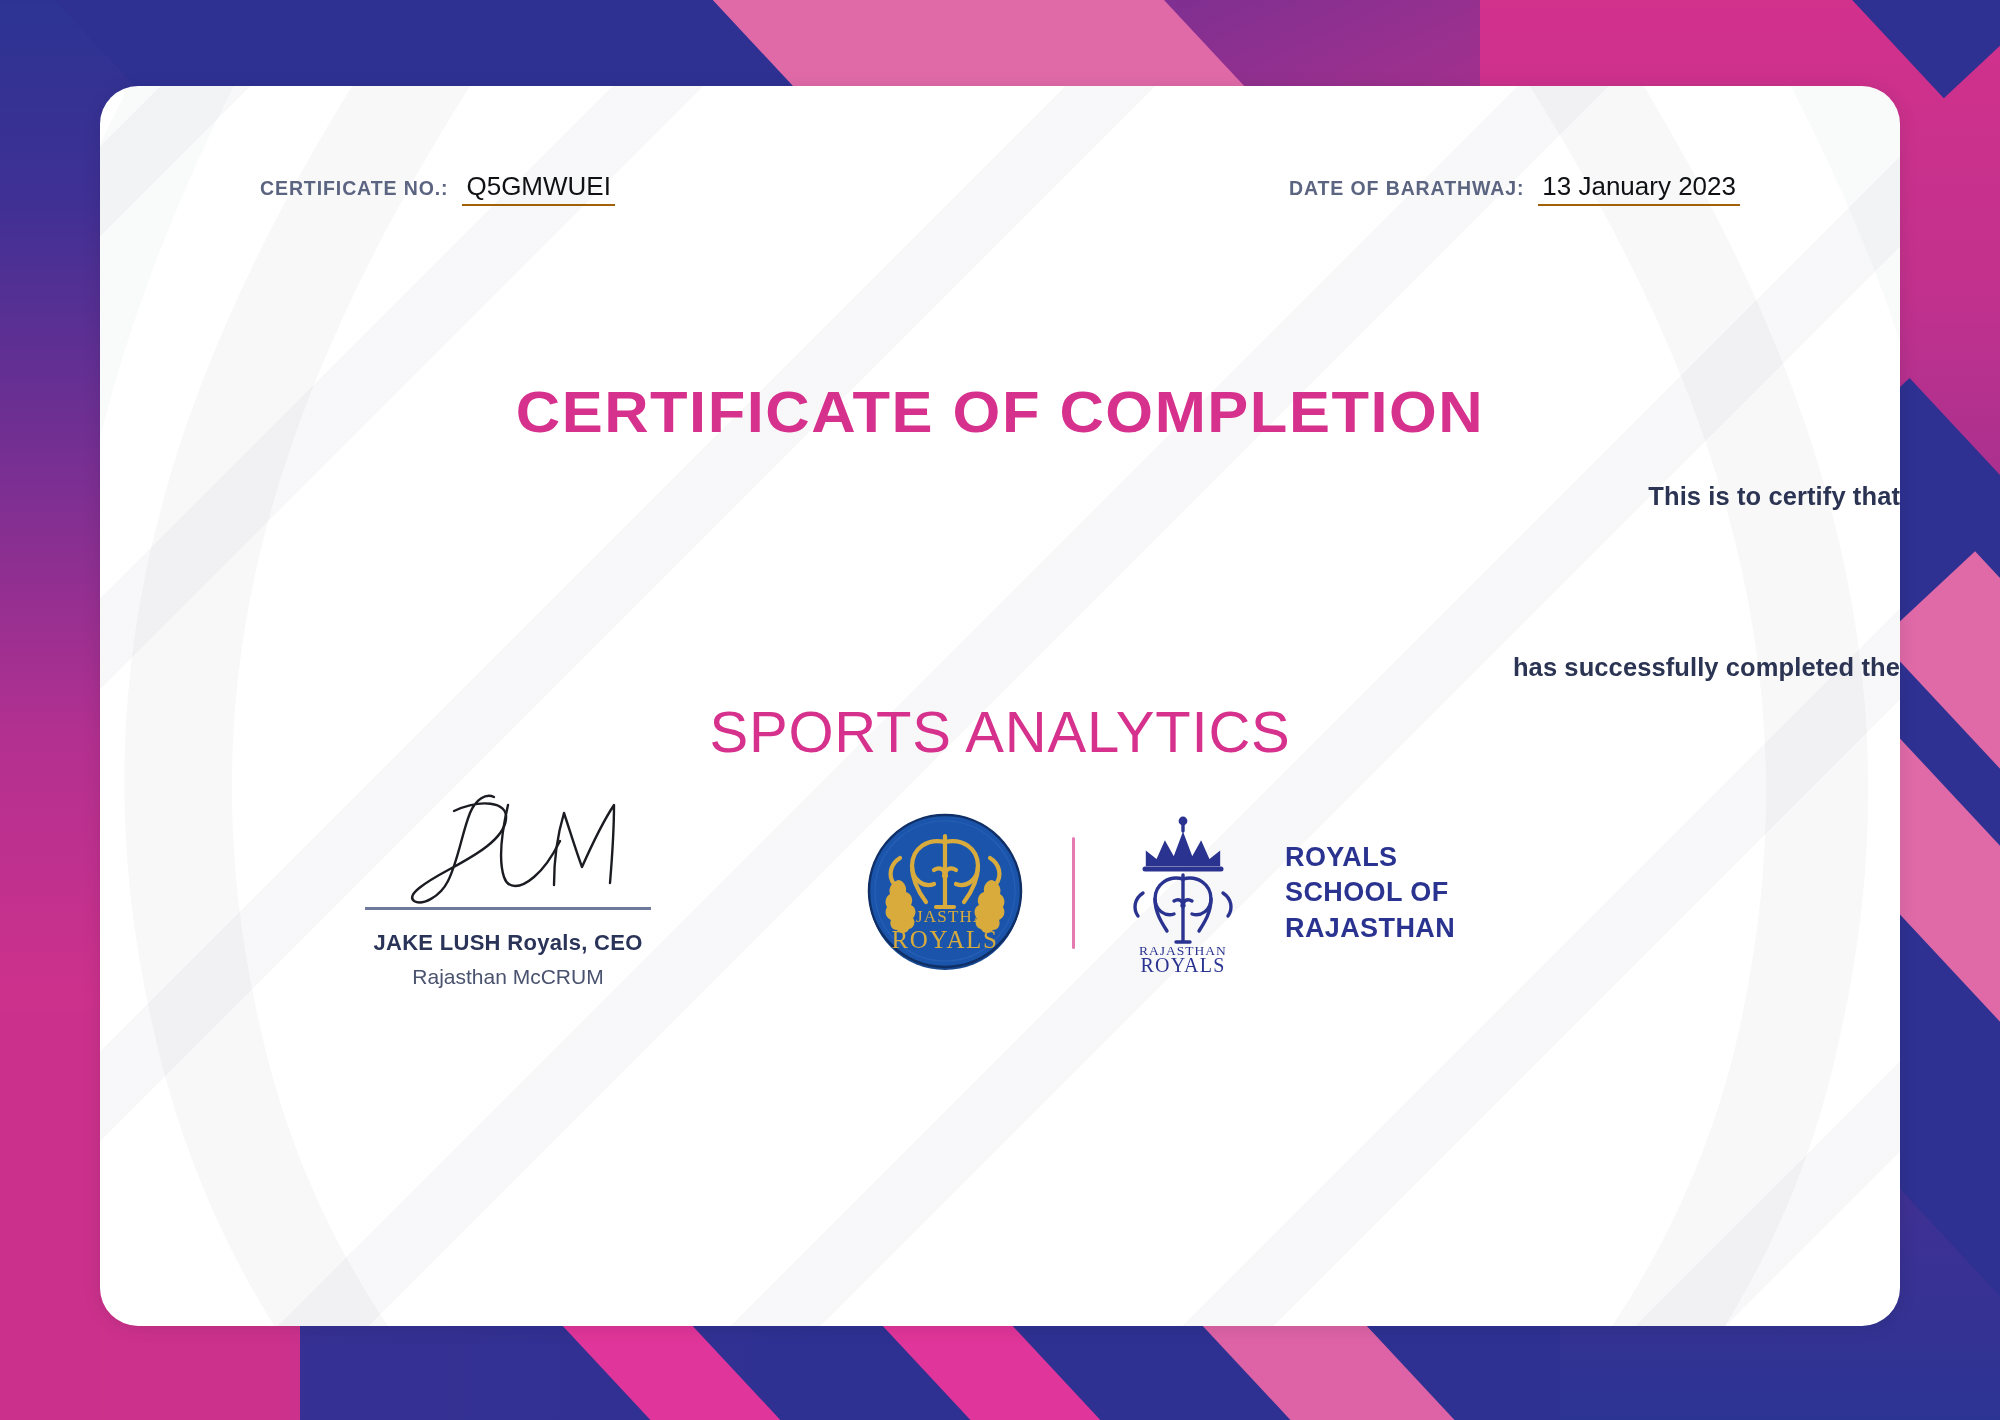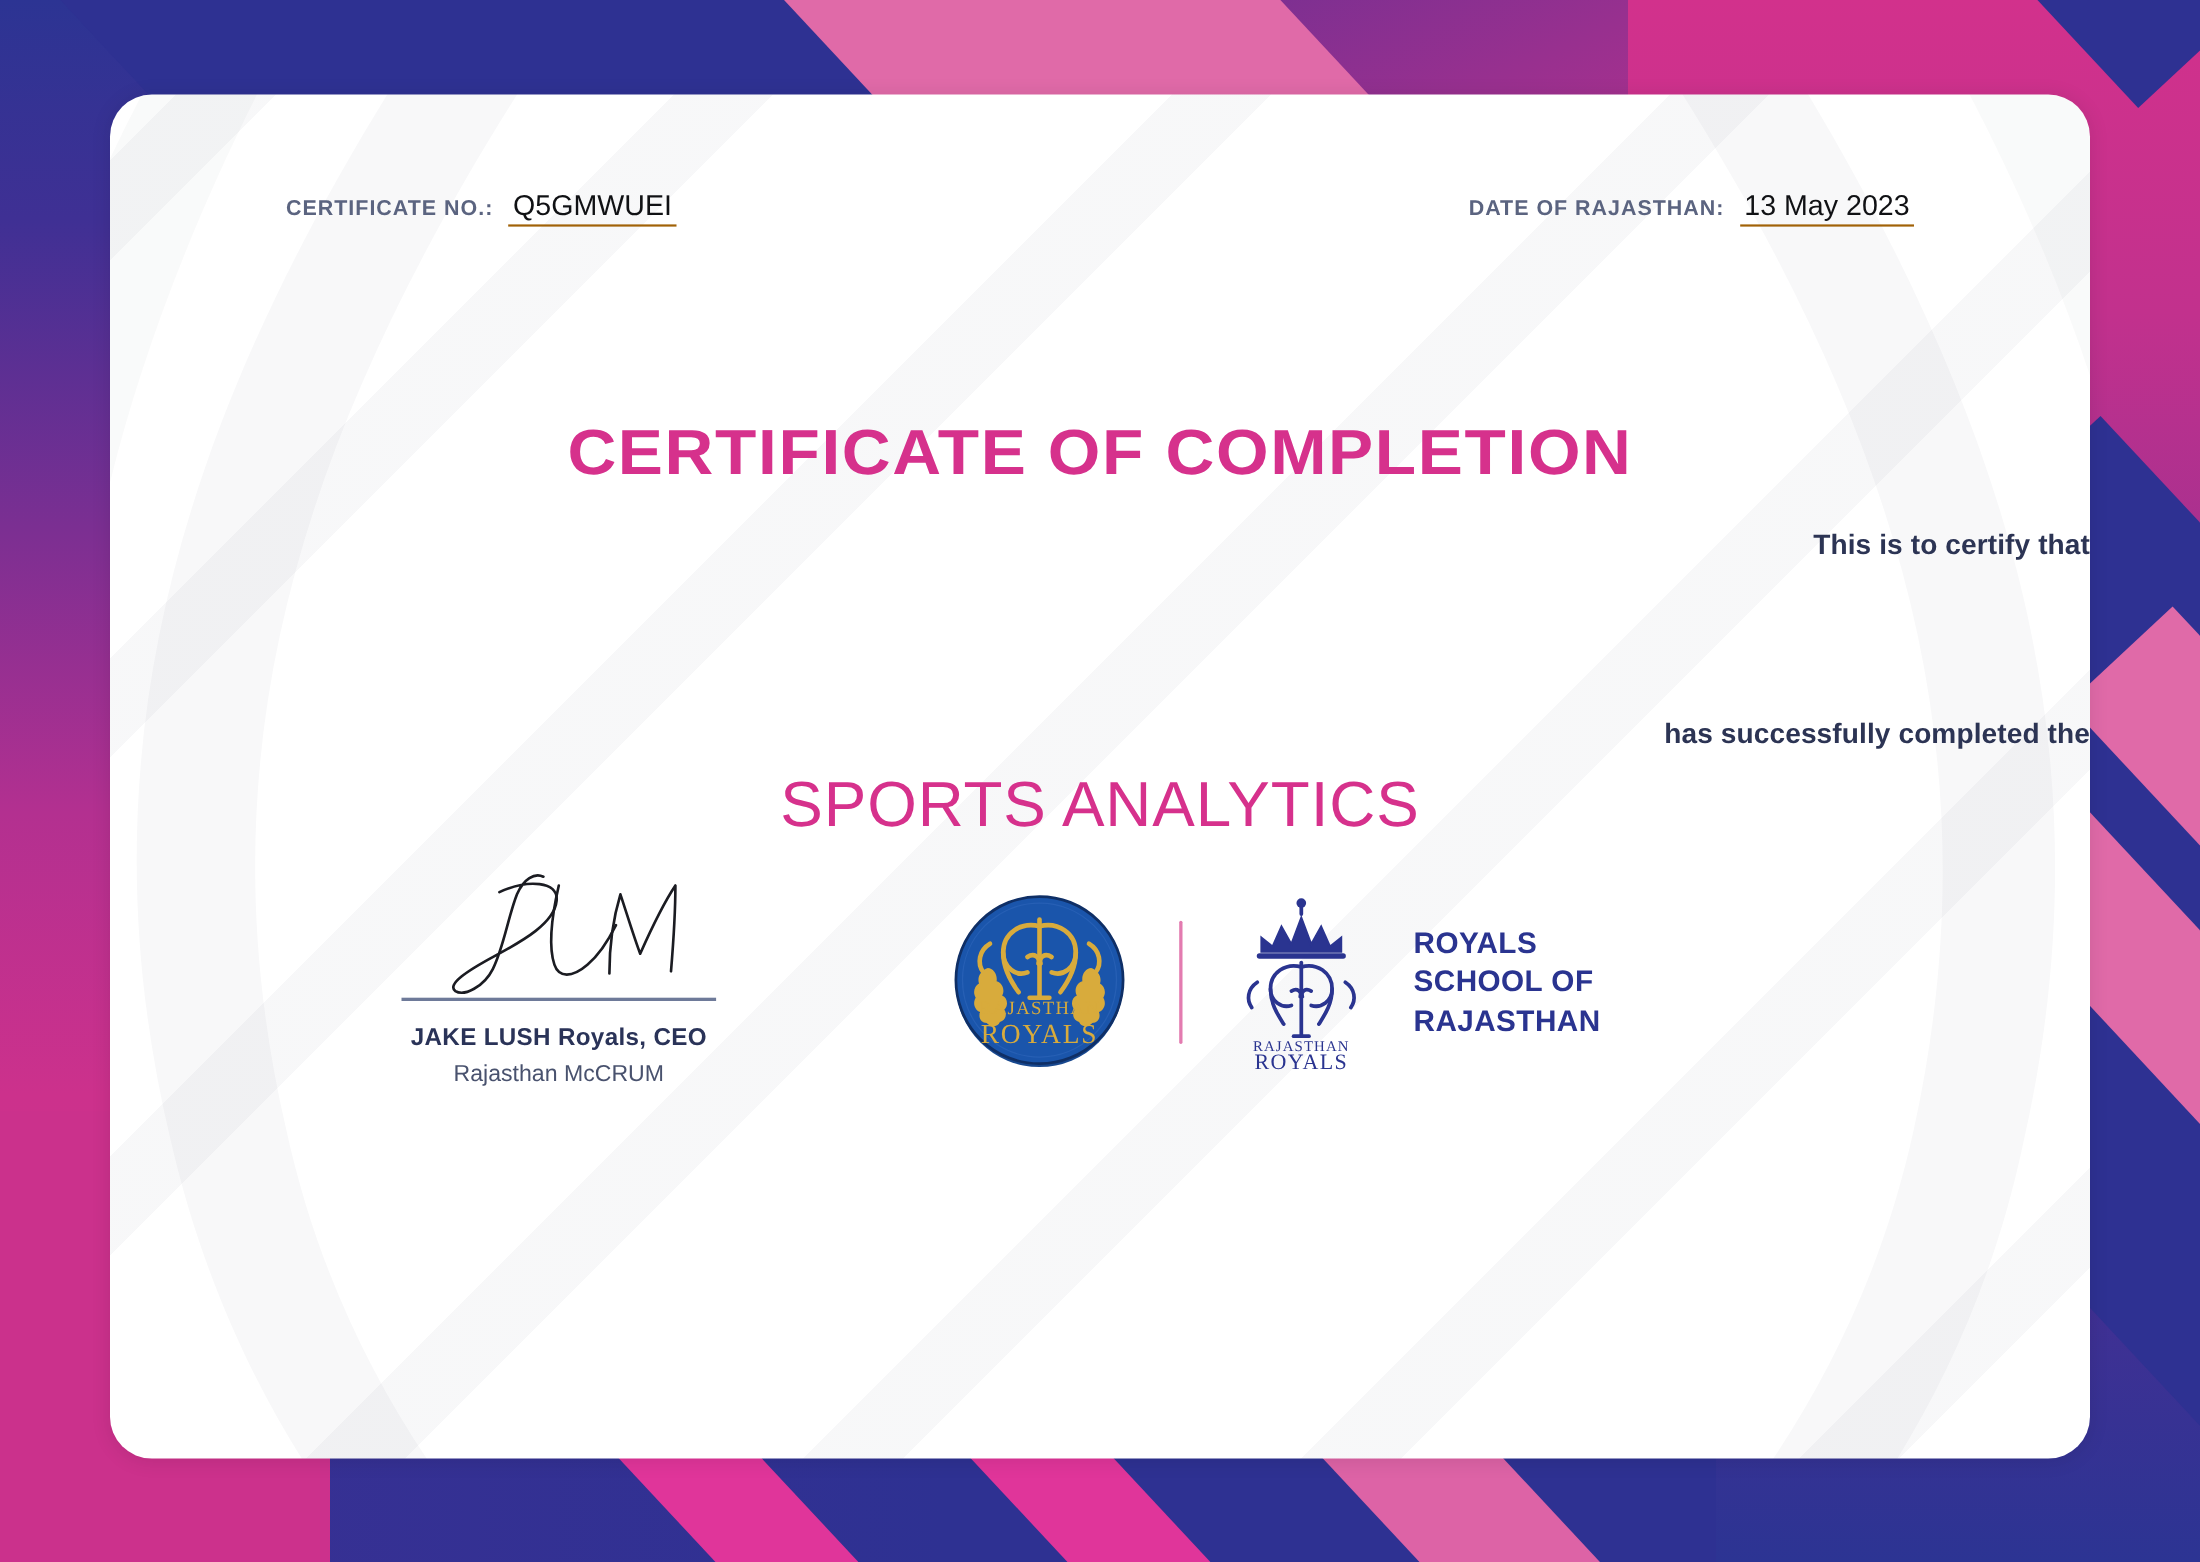--- a/index.html
+++ b/index.html
@@ -394,22 +394,22 @@
     <div class="card-inner">
 
       <div class="meta-row">
 
         <div class="meta-block">
           <span class="meta-label">CERTIFICATE NO.:</span>
           <span class="meta-value">Q5GMWUEI</span>
         </div>
 
         <div class="meta-block">
-          <span class="meta-label">DATE OF RAJASTHAN:</span>
-          <span class="meta-value">13 May 2023</span>
+          <span class="meta-label">DATE OF BARATHWAJ:</span>
+          <span class="meta-value">13 January 2023</span>
         </div>
 
       </div>
 
       <div class="main-title">CERTIFICATE OF COMPLETION</div>
 
       <div class="subline certify">This is to certify that</div>
 
 
       <div class="subline completed">has successfully completed the</div>

